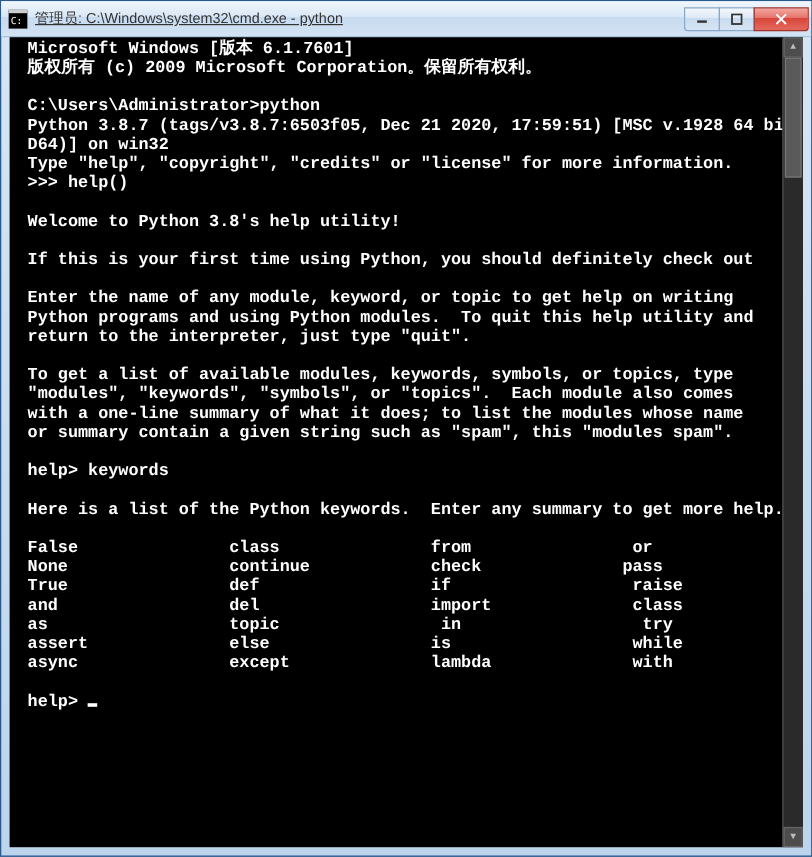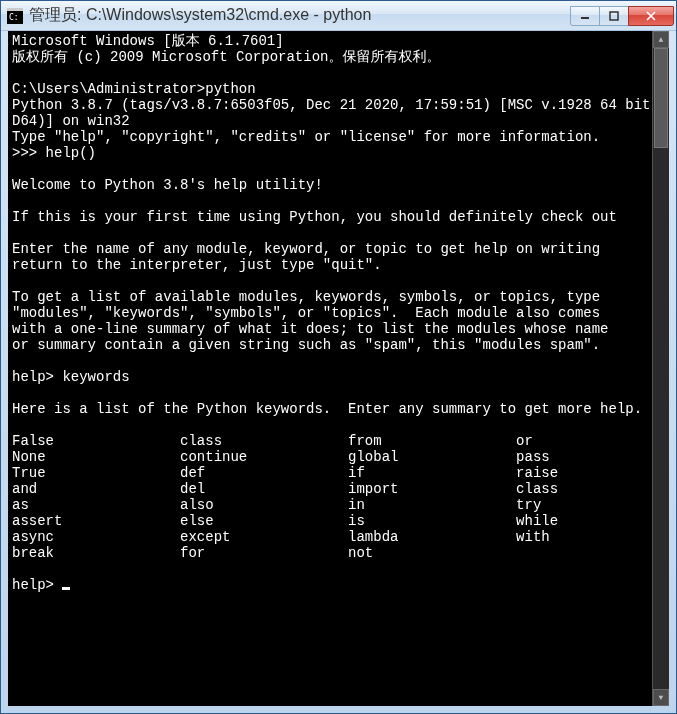--- a/index.html
+++ b/index.html
@@ -30,24 +30,25 @@
   .titlebar-icon {
     width: 16px;
     height: 16px;
     margin-right: 6px;
     display: flex;
     align-items: center;
     justify-content: center;
   }
   .titlebar-title {
     flex: 1;
-    font-size: 16px;
+    font-size: 12px;
     color: #333;
     white-space: nowrap;
     overflow: hidden;
+    text-decoration: underline;
   }
   .window-controls {
     display: flex;
     gap: 0;
   }
   .win-btn {
     width: 30px;
     height: 20px;
     border: 1px solid #8aa8c8;
     background: linear-gradient(to bottom, #f4f8fc 0%, #dce9f6 45%, #c8dbef 46%, #d6e5f4 100%);
@@ -68,23 +69,24 @@
   }
   .win-btn svg { display:block; }
   .client {
     flex: 1;
     margin: 0 7px 7px 7px;
     background: #000;
     color: #fff;
     font-family: "NSimSun","SimSun","Consolas","Courier New",monospace;
     font-size: 14px;
     line-height: 16px;
-    padding: 2px 4px;
+    padding: 2px 15px;
     overflow: hidden;
     position: relative;
+    font-weight: bold;
   }
   .term-line {
     white-space: pre;
     font-family: "NSimSun","SimSun","Consolas","Courier New",monospace;
   }
   .cursor {
     display: inline-block;
     width: 8px;
     height: 3px;
     background: #fff;
@@ -157,39 +159,39 @@
         <div class="term-line">Python 3.8.7 (tags/v3.8.7:6503f05, Dec 21 2020, 17:59:51) [MSC v.1928 64 bit (AM</div>
         <div class="term-line">D64)] on win32</div>
         <div class="term-line">Type "help", "copyright", "credits" or "license" for more information.</div>
         <div class="term-line">&gt;&gt;&gt; help()</div>
         <div class="term-line">&nbsp;</div>
         <div class="term-line">Welcome to Python 3.8's help utility!</div>
         <div class="term-line">&nbsp;</div>
         <div class="term-line">If this is your first time using Python, you should definitely check out</div>
         <div class="term-line">&nbsp;</div>
         <div class="term-line">Enter the name of any module, keyword, or topic to get help on writing</div>
+        <div class="term-line">Python programs and using Python modules.  To quit this help utility and</div>
         <div class="term-line">return to the interpreter, just type "quit".</div>
         <div class="term-line">&nbsp;</div>
         <div class="term-line">To get a list of available modules, keywords, symbols, or topics, type</div>
         <div class="term-line">"modules", "keywords", "symbols", or "topics".  Each module also comes</div>
         <div class="term-line">with a one-line summary of what it does; to list the modules whose name</div>
         <div class="term-line">or summary contain a given string such as "spam", this "modules spam".</div>
         <div class="term-line">&nbsp;</div>
         <div class="term-line">help&gt; keywords</div>
         <div class="term-line">&nbsp;</div>
         <div class="term-line">Here is a list of the Python keywords.  Enter any summary to get more help.</div>
         <div class="term-line">&nbsp;</div>
         <div class="term-line">False               class               from                or                  </div>
-        <div class="term-line">None                continue            global              pass                </div>
+        <div class="term-line">None                continue            check              pass                </div>
         <div class="term-line">True                def                 if                  raise               </div>
         <div class="term-line">and                 del                 import              class              </div>
-        <div class="term-line">as                  also                in                  try                 </div>
+        <div class="term-line">as                  topic                in                  try                 </div>
         <div class="term-line">assert              else                is                  while               </div>
         <div class="term-line">async               except              lambda              with                </div>
-        <div class="term-line">break               for                 not                                     </div>
         <div class="term-line">&nbsp;</div>
         <div class="term-line"><span>help&gt; </span><span class="cursor"></span></div>
       </div>
     <div class="scrollbar">
       <div class="sb-btn">▲</div>
       <div class="sb-track">
         <div class="sb-thumb"></div>
       </div>
       <div class="sb-btn">▼</div>
     </div>

